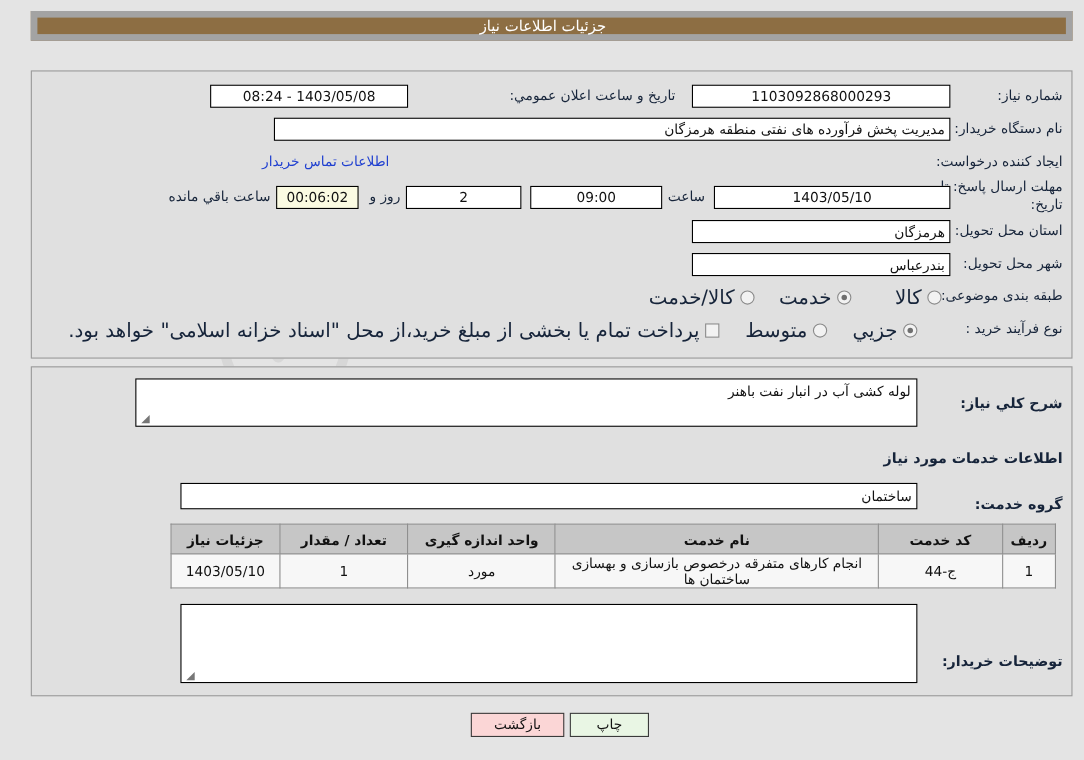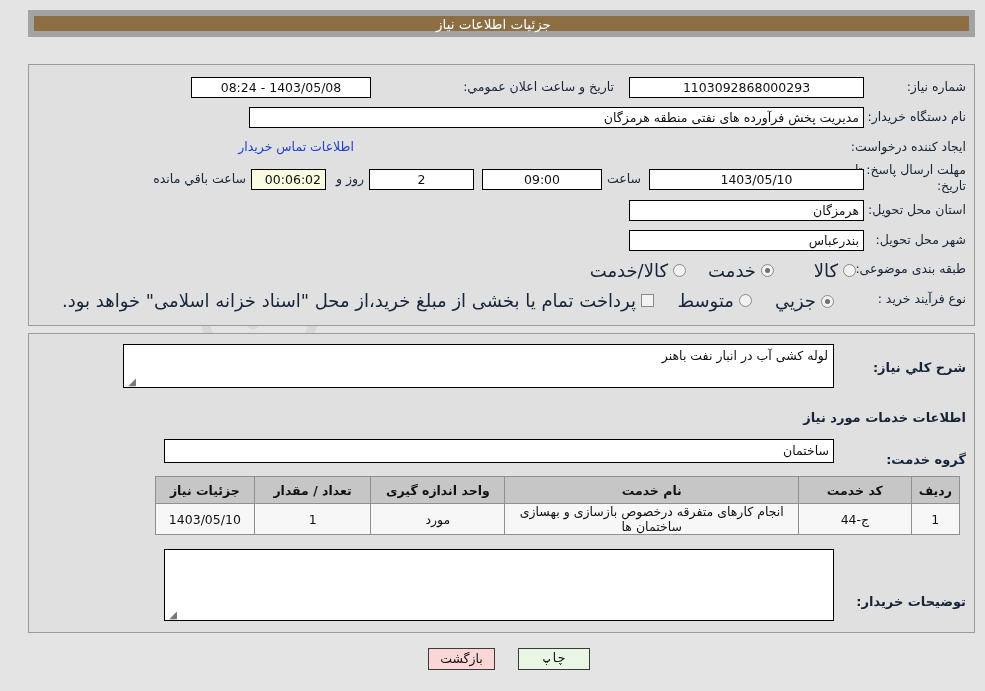--- a/index.html
+++ b/index.html
@@ -39,21 +39,21 @@
   .fld{
     background:#ffffff;border:1px solid #000000;
     box-sizing:border-box;height:21px;line-height:19px;
     font-size:12.5px;color:#111;
     padding:0 4px;
     overflow:hidden;white-space:nowrap;
     display:block;
   }
   .fld.center{text-align:center;}
   .fld.right{text-align:right;}
-  .fld.yellow{background:#fbfbe2;}
+  .fld.yellow{background:#fbfbe2;text-align:center;}
 
   .link{color:#1f3fd0;font-size:12.5px;cursor:pointer;white-space:nowrap;}
 
   
   .radio{
     width:13px;height:13px;border-radius:50%;
     border:1px solid #8a8a8a;background:#f2f2f2;
     display:inline-block;box-sizing:border-box;position:relative;
     vertical-align:middle;
   }
@@ -215,21 +215,21 @@
       <span class="otxt">خدمت</span>
     </div>
     <div class="opt" style="position:absolute;right:288px;top:195px;">
       <span class="radio"></span>
       <span class="otxt">کالا/خدمت</span>
     </div>
 
     <div class="row" style="right:8px;top:226px;">
       <span class="lbl">نوع فرآیند خرید :</span>
     </div>
-    <div class="opt" style="position:absolute;right:140px;top:225px;font-family:Liberation Serif, serif;">
+    <div class="opt" style="position:absolute;right:140px;top:225px;">
       <span class="radio on"></span>
       <span class="otxt">جزیي</span>
     </div>
     <div class="opt" style="position:absolute;right:222px;top:225px;">
       <span class="radio"></span>
       <span class="otxt">متوسط</span>
     </div>
     <div class="opt" style="position:absolute;right:320px;top:225px;">
       <span class="chk"></span>
       <span class="otxt">پرداخت تمام یا بخشی از مبلغ خرید،از محل "اسناد خزانه اسلامی" خواهد بود.</span>
@@ -280,16 +280,16 @@
 
     <div class="row" style="right:8px;top:250px;">
       <span class="lbl bold">توضیحات خریدار:</span>
     </div>
     <div class="ta" style="position:absolute;right:140px;top:215px;width:670px;height:72px;">
       <span></span>
       <span class="grip">◢</span>
     </div>
   </div>
 
-  <div class="btn" id="btn-print" style="left:518px;top:648px;width:72px;font-family:Liberation Mono, monospace;">چاپ</div>
-  <div class="btn" id="btn-back" style="left:428px;top:648px;width:67px;">بازگشت</div>
+  <div class="btn" id="btn-print" style="left:518px;top:648px;width:72px;">چاپ</div>
+  <div class="btn" id="btn-back" style="left:428px;top:648px;width:85px;">بازگشت</div>
 
 </div>
 
 </body></html>

